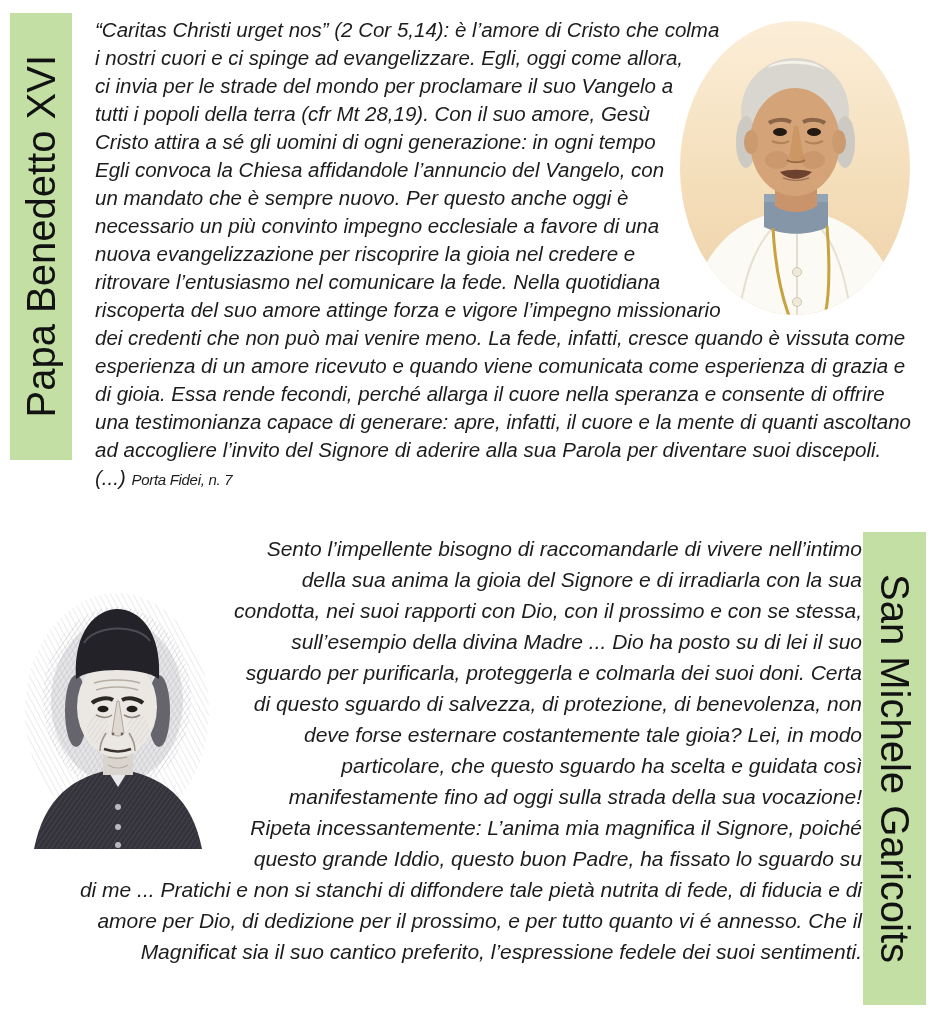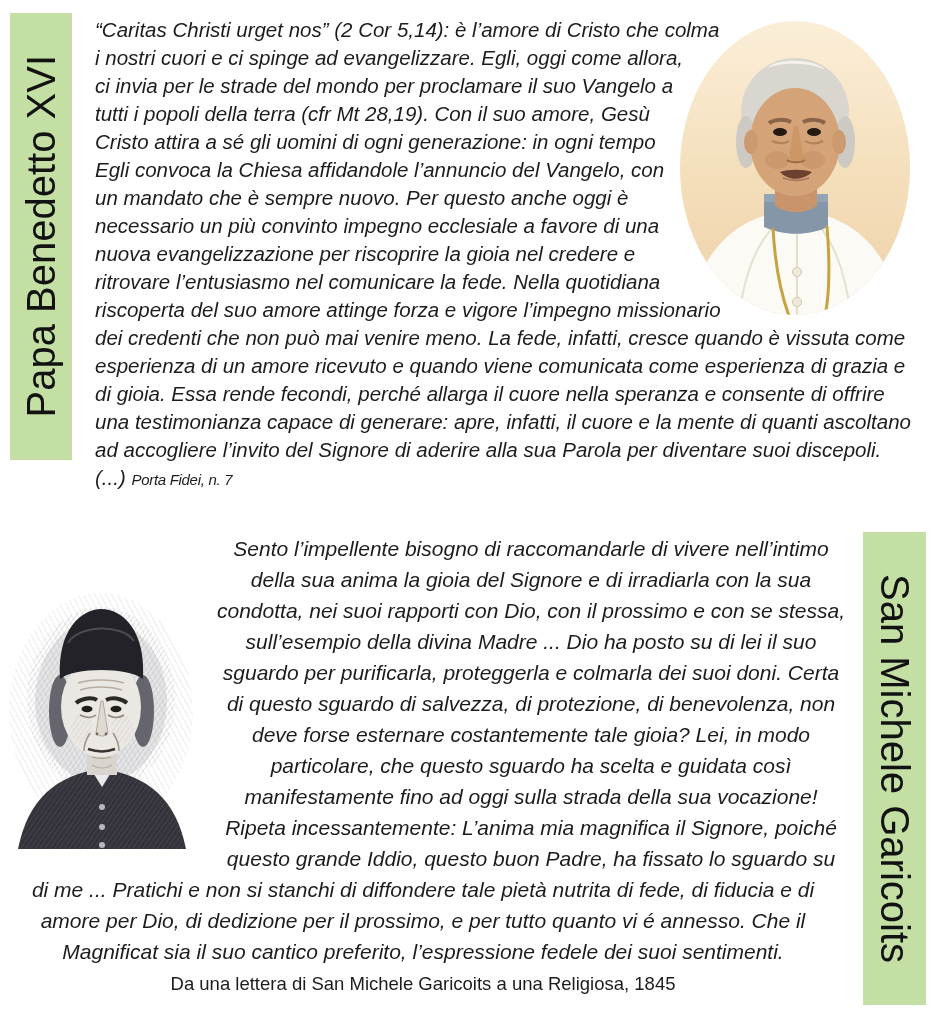--- a/index.html
+++ b/index.html
@@ -34,23 +34,23 @@
     position:absolute;
     font-style:italic;
     color:#1c1c1c;
   }
   #quote-top {
     left:95px; top:16px; width:816px;
     font-size:20.5px; line-height:28px;
     text-align:left;
   }
   #quote-bottom {
-    left:0; top:533px; width:846px;
+    left:16px; top:533px; width:846px;
     font-size:21px; line-height:31px;
-    text-align:center;
+    text-align:right;
   }
   .run-n { font-weight:400; }
   .run-b { font-weight:400; }
   .run-cite { font-size:15px; letter-spacing:-0.3px; }
 
   .attribution {
     font-style:normal;
     font-size:18.5px;
     line-height:30px;
     margin-top:2px;
@@ -190,18 +190,17 @@
 
       <path d="M88,152 C84,158 82,164 82,170" stroke="#9d948a" stroke-width="1.5" fill="none"></path>
       <path d="M111,152 C115,158 117,164 117,170" stroke="#9d948a" stroke-width="1.5" fill="none"></path>
 
       <path d="M86,168 C95,171 105,171 113,168" stroke="#3a332e" stroke-width="2.5" fill="none"></path>
       <path d="M90,176 C97,178 103,178 109,176" stroke="#a89f95" stroke-width="1.2" fill="none"></path>
       <path d="M90,184 C96,188 104,188 110,184" stroke="#b8b0a6" stroke-width="1.2" fill="none"></path>
     </svg>
   </div>
   <span><span class="run-n">Sento l’impellente bisogno di raccomandarle di vivere nell’intimo della sua anima la </span><span class="run-b">gioia del Signore e di irradiarla con la sua condotta,</span><span class="run-n"> nei suoi rapporti con Dio, con il prossimo e con se stessa, sull’esempio della divina Madre ... Dio ha posto su di lei il suo sguardo per purificarla, proteggerla e colmarla dei suoi doni. Certa di questo sguardo di salvezza, di protezione, di benevolenza, non deve forse </span><span class="run-b">esternare costantemente tale gioia?</span><span class="run-n"> Lei, in modo particolare, che questo sguardo ha scelta e guidata così manifestamente fino ad oggi sulla strada della sua vocazione! Ripeta incessantemente: L’anima mia magnifica il Signore, poiché questo grande Iddio, questo buon Padre, ha fissato lo sguardo su di me ... Pratichi e non si stanchi di diffondere tale pietà nutrita di fede, di fiducia e di amore per Dio, di dedizione per il prossimo, e per tutto quanto vi é annesso. </span><span class="run-b">Che il Magnificat sia il suo cantico preferito,</span><span class="run-n"> l’espressione fedele dei suoi sentimenti.</span></span>
-  <div class="attribution">Da una lettera di San Michele Garicoits a una Religiosa, 1845</div>
 </div>
 
 <div class="vbar" id="bar-right">
   <span class="vtext">San Michele Garicoits</span>
 </div>
 
 </body></html>

